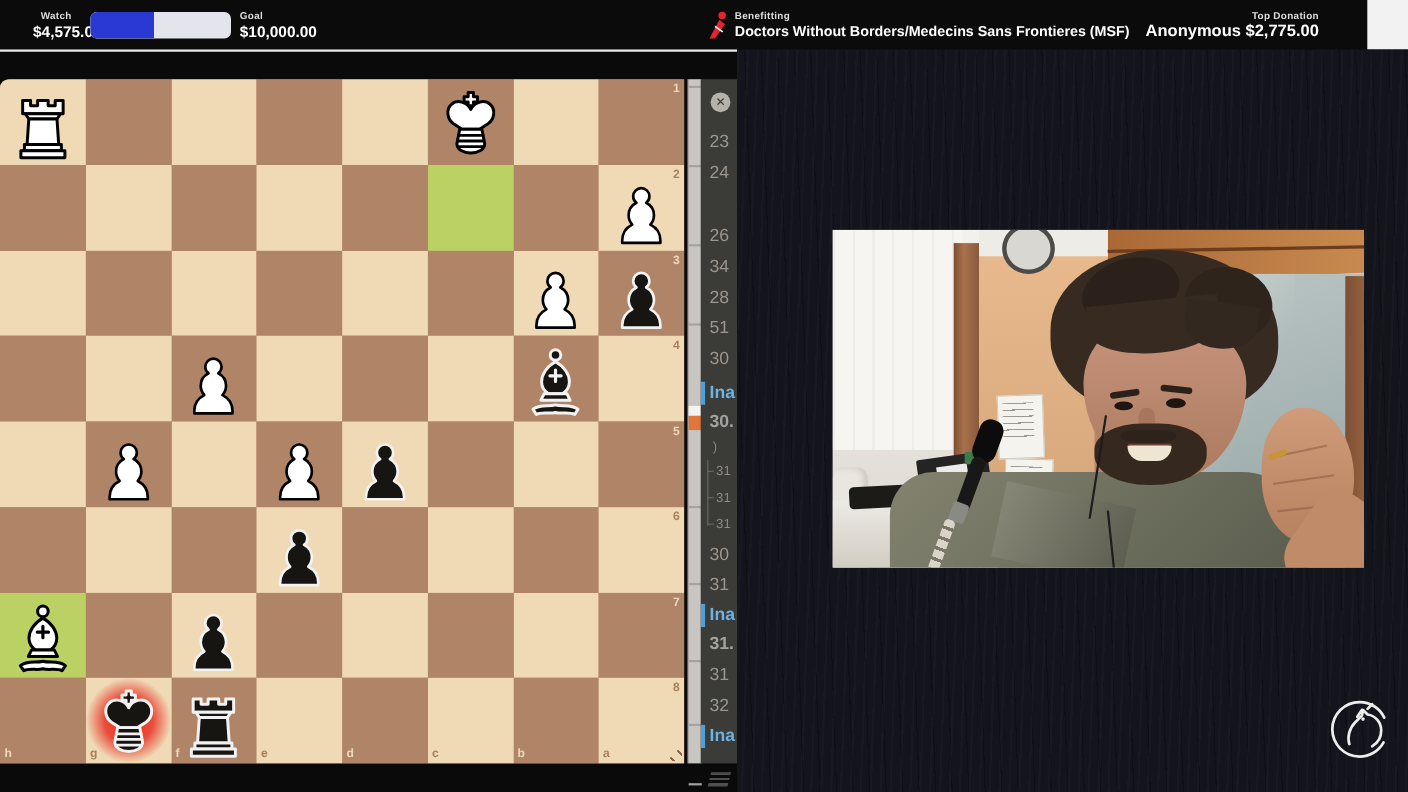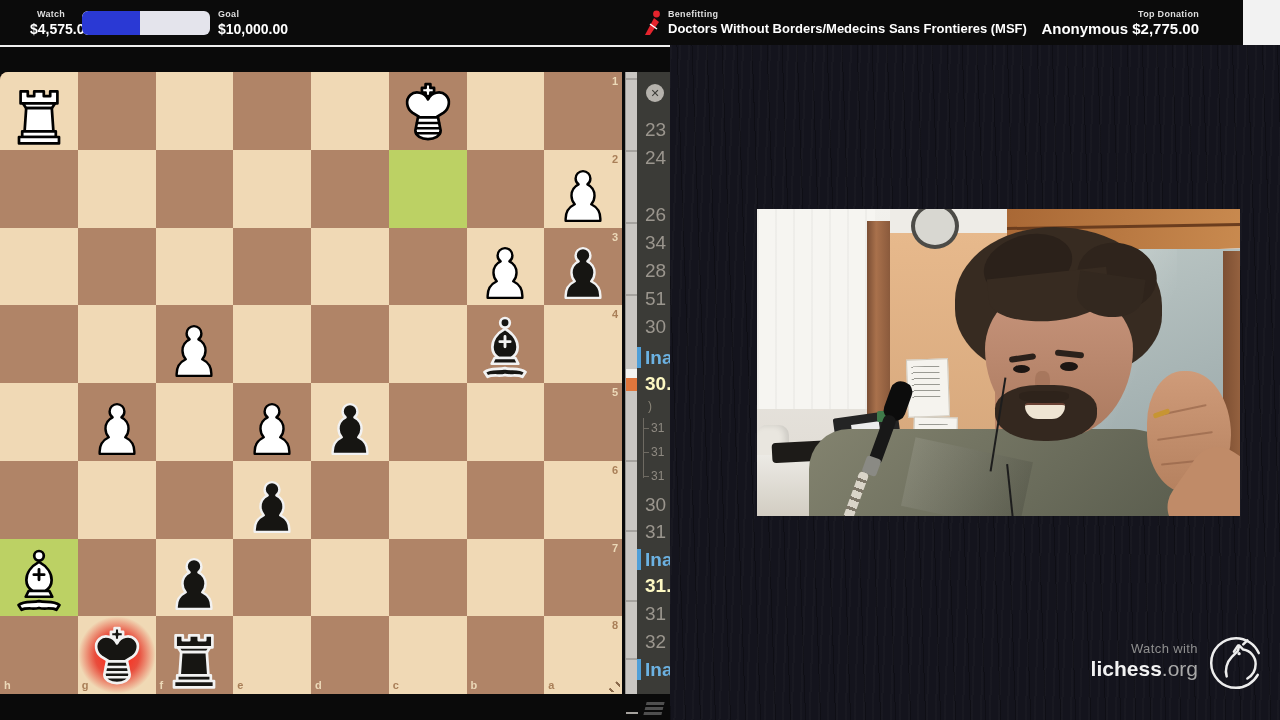--- a/index.html
+++ b/index.html
@@ -35,22 +35,22 @@
     background:repeating-linear-gradient(45deg, transparent 0 4px, #8a6a4c 4px 6px, transparent 6px 9px);
     clip-path:polygon(100% 0,100% 100%,0 100%);}
   
   #scrollstrip{position:absolute;left:625px;top:72px;width:12px;height:622px;background:#c9c6c2;border-left:1px solid rgba(0,0,0,.25);}
   .sep{position:absolute;left:0;width:100%;height:2px;background:#a5a29e;}
   #sb-white{position:absolute;left:0;top:297px;width:100%;height:9px;background:#f4f3f0;}
   #sb-orange{position:absolute;left:0;top:306px;width:100%;height:13px;background:#e0763c;}
   #movepanel{position:absolute;left:637px;top:72px;width:33px;height:622px;background:#3b3b37;overflow:hidden;}
   #close-btn{position:absolute;left:9px;top:12px;width:18px;height:18px;border-radius:50%;background:#b5b2ac;
     color:#3b3b37;font-size:11px;font-weight:bold;text-align:center;line-height:18px;}
-  .mrow{position:absolute;left:8px;height:18px;line-height:18px;font-size:19px;color:#9b968e;white-space:nowrap;}
-  .mrow.current{color:#fef9c3;font-weight:bold;}
+  .mrow{position:absolute;left:8px;height:18px;line-height:18px;font-size:16px;color:#9b968e;white-space:nowrap;}
+  .mrow.current{color:#a3a3a3;font-weight:bold;}
   .mrow.paren{left:11px;color:#8a8578;font-size:12px;}
   .mrow.var{left:14px;color:#8f8a82;font-size:12px;}
   .mrow.badge{left:0;color:#6cb2e2;font-weight:bold;}
   .mrow.badge i{position:absolute;left:0;top:-2px;width:4px;height:21px;background:#4f9fd8;}
   .mrow.badge span{margin-left:8px;}
   #var-line{position:absolute;left:6px;top:346px;width:1px;height:60px;background:#6e6a62;}
   .var-stub{position:absolute;left:6px;width:6px;height:1px;background:#6e6a62;}
   
   #rightbg{position:absolute;left:670px;top:45px;width:610px;height:675px;background:#14141d;
     background-image:repeating-linear-gradient(92deg, rgba(255,255,255,.018) 0 2px, transparent 2px 9px),
@@ -422,24 +422,20 @@
     <div class="mic-joint"></div>
     <div class="mic-low"></div>
     <div class="fist"></div>
     <div class="knuckle k1"></div>
     <div class="knuckle k2"></div>
     <div class="knuckle k3"></div>
     <div class="ring"></div>
     <div class="forearm"></div>
   </div>
 
-  <div id="wm">
-    <div id="wm-prefix">Watch with</div>
-    <div id="wm-brand-line"><span id="wm-brand">lichess</span><span id="wm-suffix">.org</span></div>
-  </div>
   <svg id="lichess-logo" width="62" height="62" viewBox="0 0 60 60">
     <circle cx="30" cy="30" r="24" fill="none" stroke="#ededed" stroke-width="2.4" stroke-linecap="round" stroke-dasharray="128 23" stroke-dashoffset="-12"></circle>
     <path d="M21 43c-2-6 0-14 5-19l6-6 1-5 4 4c7 1 12 7 12 14 0 6-3 11-8 14" fill="none" stroke="#ededed" stroke-width="2.4" stroke-linejoin="round" stroke-linecap="round"></path>
     <path d="M32 13l-4 6M37 12l4-4" fill="none" stroke="#ededed" stroke-width="2.4" stroke-linecap="round"></path>
     <circle cx="33" cy="21" r="1.6" fill="#ededed"></circle>
   </svg>
 
 </div>
 
 </body></html>

